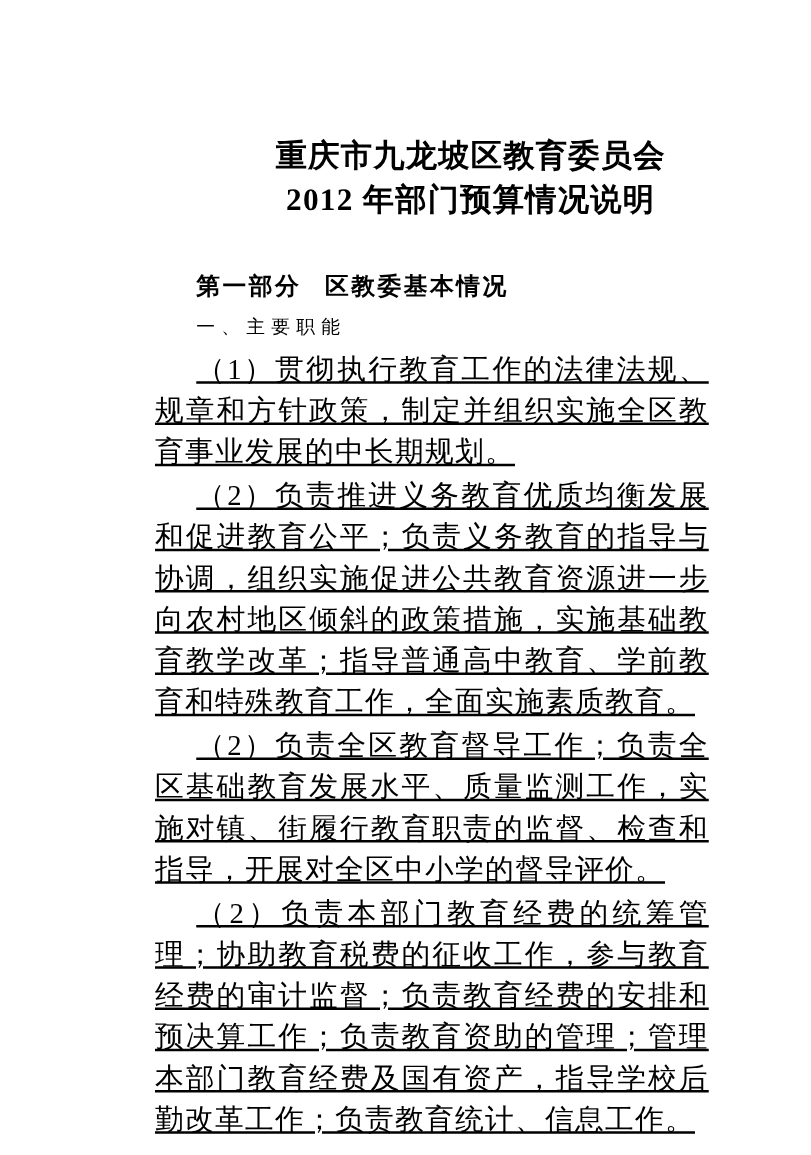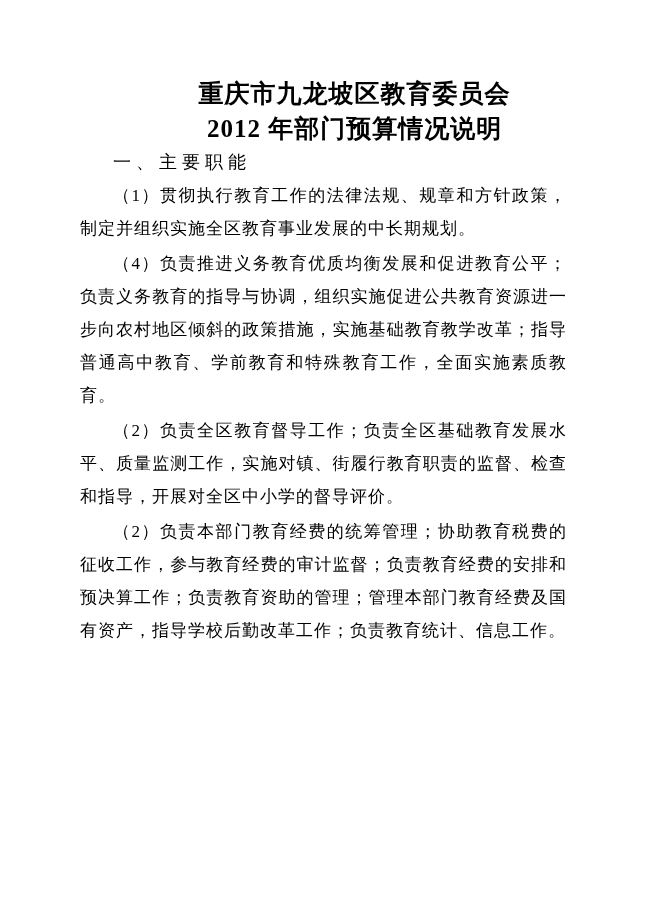--- a/index.html
+++ b/index.html
@@ -11,21 +11,22 @@
     position: relative;
     width: 649px;
     height: 924px;
     margin: 0 auto;
     background: #ffffff;
     overflow: hidden;
     font-family: "Liberation Serif", "DejaVu Serif", serif;
     color: #000000;
   }
   .content {
-    padding: 76px 82px 0 80px;
+    padding: 108px 82px 0 80px;
+    margin-left: 44px;
   }
   .title-block {
     margin-left: 62px;            
     text-align: center;
     font-weight: bold;
     font-size: 25px;
     line-height: 35px;
     letter-spacing: 1px;
     white-space: nowrap;
   }
@@ -35,51 +36,55 @@
     font-weight: bold;
     font-size: 19px;
     line-height: 33px;
     letter-spacing: 2px;
     text-indent: 33px;            
   }
   .section-heading .part-title {
     margin-left: 19px;            
   }
   .sub-heading {
-    font-size: 18px;
+    font-size: 15px;
     line-height: 33px;
     letter-spacing: 5px;
     text-indent: 33px;
     font-weight: normal;
   }
   .body-para {
     margin: 0 0 2px 0;
-    font-size: 17px;
+    font-size: 23px;
     line-height: 33px;
     letter-spacing: 1px;
     text-align: justify;
     text-justify: inter-character;
     text-indent: 33px;
+    text-decoration: underline;
   }
 </style>
 </head>
 <body>
 
 <div class="page">
   <div class="content">
 
     <div class="title-block">
       <div>重庆市九龙坡区教育委员会</div>
       <div>2012 年部门预算情况说明</div>
     </div>
 
+    <div class="section-heading">
+      <span>第一部分</span><span class="part-title">区教委基本情况</span>
+    </div>
 
     <div class="sub-heading">一、主要职能</div>
 
     <div id="paragraphs">
         <p class="body-para">（1）贯彻执行教育工作的法律法规、规章和方针政策，制定并组织实施全区教育事业发展的中长期规划。</p>
-        <p class="body-para">（4）负责推进义务教育优质均衡发展和促进教育公平；负责义务教育的指导与协调，组织实施促进公共教育资源进一步向农村地区倾斜的政策措施，实施基础教育教学改革；指导普通高中教育、学前教育和特殊教育工作，全面实施素质教育。</p>
+        <p class="body-para">（2）负责推进义务教育优质均衡发展和促进教育公平；负责义务教育的指导与协调，组织实施促进公共教育资源进一步向农村地区倾斜的政策措施，实施基础教育教学改革；指导普通高中教育、学前教育和特殊教育工作，全面实施素质教育。</p>
         <p class="body-para">（2）负责全区教育督导工作；负责全区基础教育发展水平、质量监测工作，实施对镇、街履行教育职责的监督、检查和指导，开展对全区中小学的督导评价。</p>
         <p class="body-para">（2）负责本部门教育经费的统筹管理；协助教育税费的征收工作，参与教育经费的审计监督；负责教育经费的安排和预决算工作；负责教育资助的管理；管理本部门教育经费及国有资产，指导学校后勤改革工作；负责教育统计、信息工作。</p>
       </div>
 
   </div>
 </div>
 
 </body></html>

